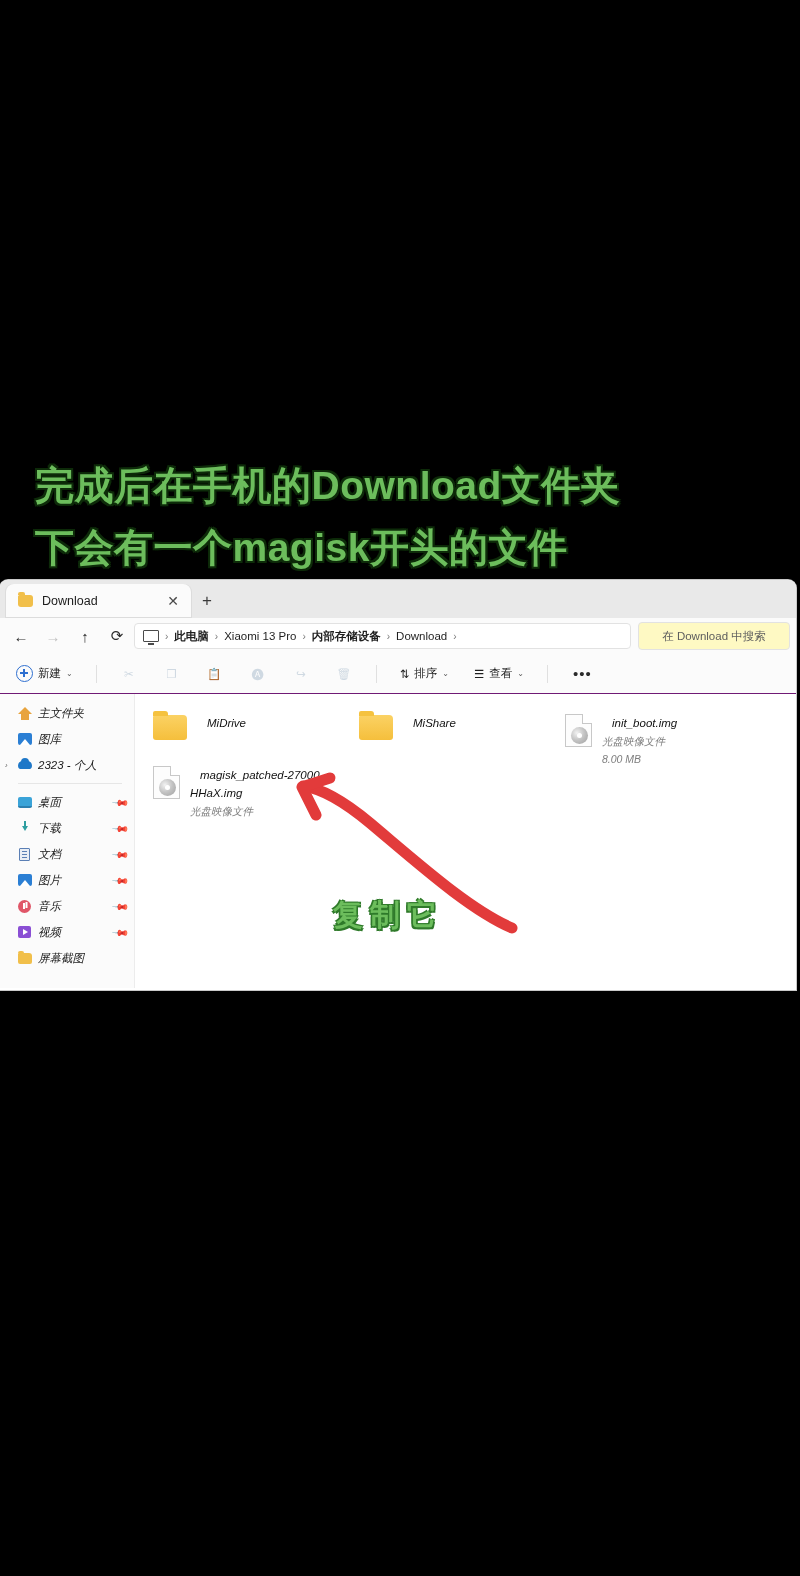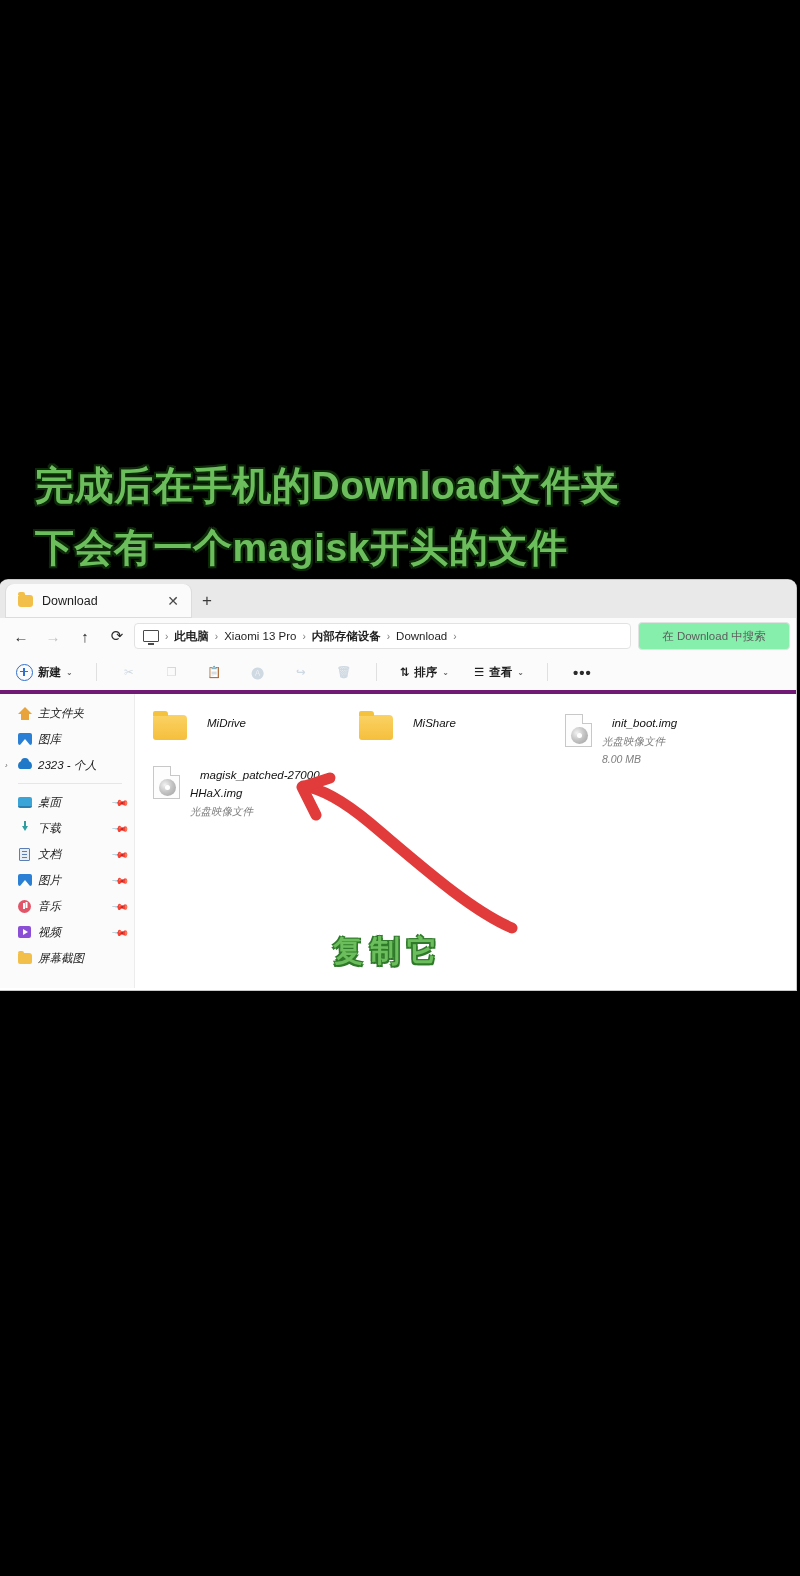--- a/index.html
+++ b/index.html
@@ -67,28 +67,28 @@
   .crumb{white-space:nowrap;}
   .crumb.b{font-weight:600;}
   .sep{color:#7a7a7a;font-size:10px;padding:0 2px;}
   .pcicon{
     width:14px;height:10px;border:1.4px solid #4a4a4a;border-radius:1px;position:relative;flex:none;
   }
   .pcicon:after{
     content:"";position:absolute;left:3.5px;bottom:-3.5px;width:6px;height:2px;background:#4a4a4a;
   }
   .searchbox{
-    width:150px;height:26px;background:#86efac;border:1px solid #e2e2e2;border-radius:4px;
+    width:150px;height:26px;background:#fef9c3;border:1px solid #e2e2e2;border-radius:4px;
     display:flex;align-items:center;justify-content:center;font-size:11.5px;color:#5e5e5e;
     margin-left:5px;flex:none;
   }
   
   .toolbar{
-    height:40px;background:#fbfbfb;border-bottom:4px solid #701a75;
-    display:flex;align-items:center;padding:0 8px;box-sizing:border-box;gap:9px;font-weight:bold;
+    height:40px;background:#fbfbfb;border-bottom:1px solid #701a75;
+    display:flex;align-items:center;padding:0 8px;box-sizing:border-box;gap:9px;
   }
   .tbtn{
     height:28px;display:flex;align-items:center;gap:5px;padding:0 8px;
     border-radius:4px;font-size:11.5px;color:#1f1f1f;
   }
   .tbtn.icon{width:34px;justify-content:center;padding:0;color:#cfd9e2;}
   .chev{font-size:8px;color:#5c5c5c;}
   .tsep{width:1px;height:18px;background:#e0e0e0;margin:0 6px;}
   .circ-plus{
     width:15px;height:15px;border:1.4px solid #2e6fd0;border-radius:50%;position:relative;flex:none;
@@ -178,21 +178,20 @@
   }
   .meta{min-width:0;padding-top:1px;}
   .fname{font-size:11.5px;color:#121212;line-height:14px;word-break:break-all;margin-left:10px;}
   .fsub{font-size:10.5px;color:#7d7d7d;line-height:14px;}
   
   #arrow{position:absolute;left:0;top:0;width:796px;height:410px;pointer-events:none;}
   #copyit{
     position:absolute;left:333px;top:895px;font-size:30px;font-weight:700;
     color:#6cbd5c;letter-spacing:7px;
     text-shadow:-1.5px -1.5px 0 #2f7a2a,1.5px -1.5px 0 #2f7a2a,-1.5px 1.5px 0 #2f7a2a,1.5px 1.5px 0 #2f7a2a;
-    margin-top:36px;
   }
 </style>
 </head>
 <body>
 
 <div id="caption">完成后在手机的Download文件夹
 下会有一个magisk开头的文件</div>
 
 <div id="window">
 

